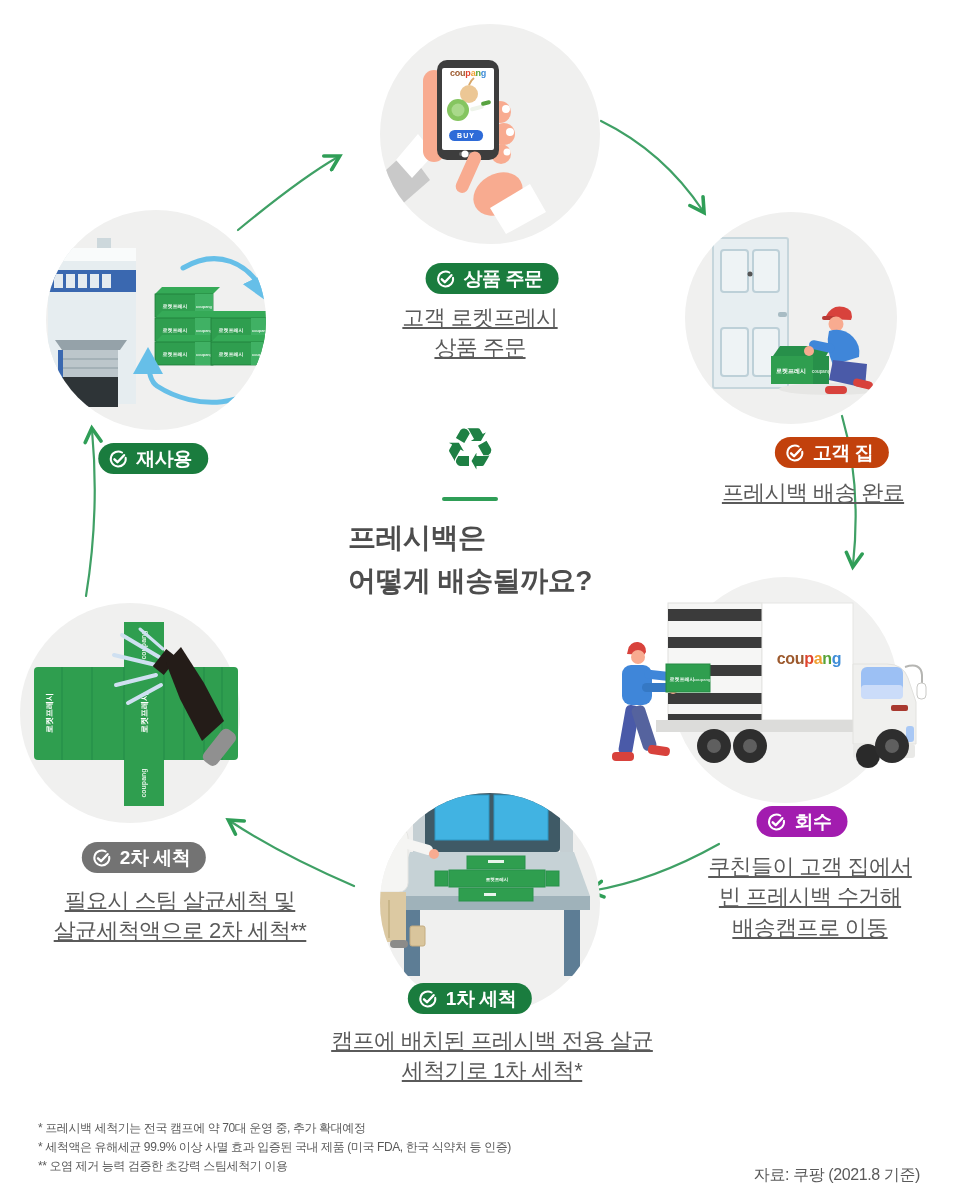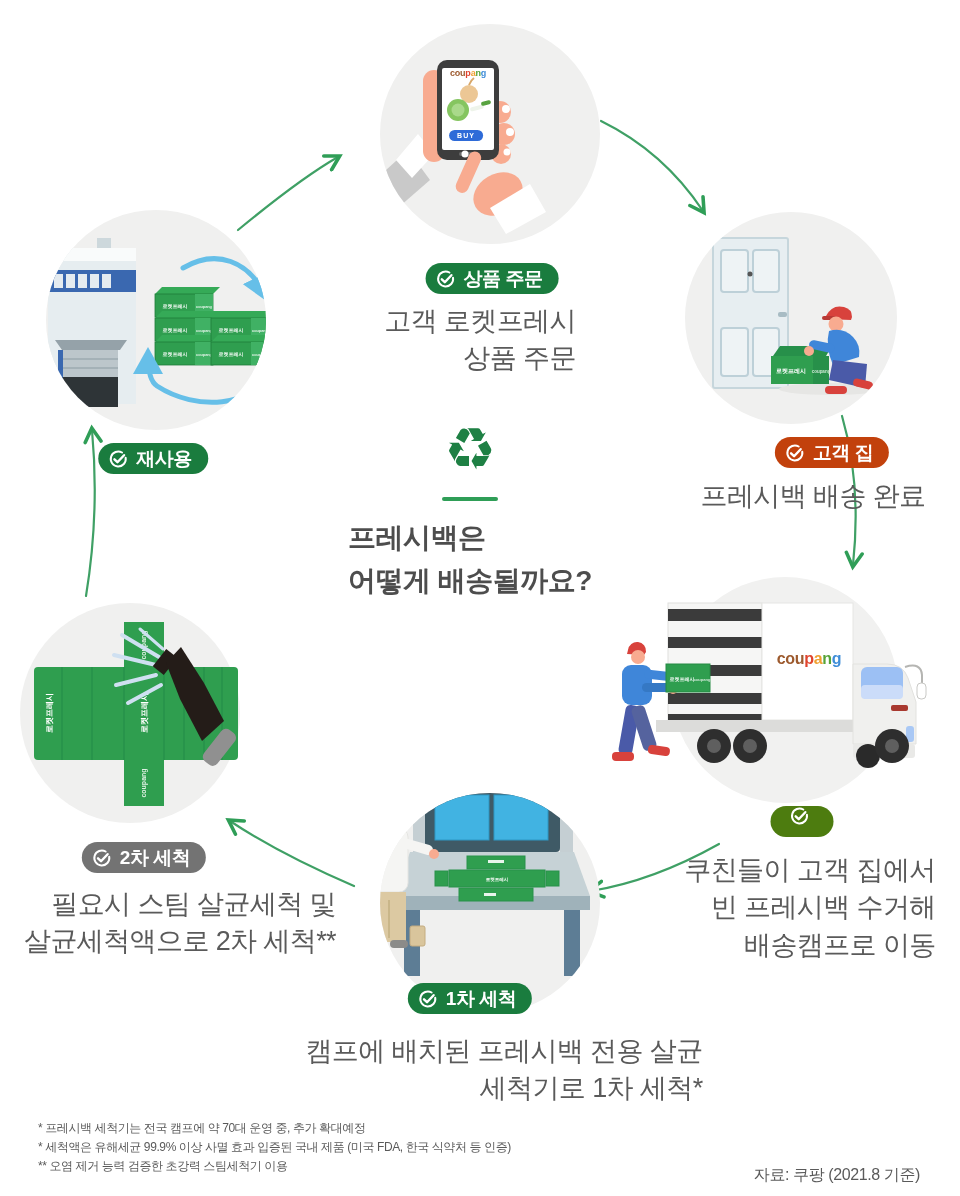--- a/index.html
+++ b/index.html
@@ -6,22 +6,22 @@
   .canvas{position:relative;width:960px;height:1196px;background:#ffffff;overflow:hidden;
           font-family:"Liberation Sans","DejaVu Sans",sans-serif;}
   .arrows{position:absolute;left:0;top:0;z-index:1;}
   .node{position:absolute;z-index:2;}
   .node svg{display:block;}
   .overlay{position:absolute;z-index:3;white-space:nowrap;}
   .badge{position:absolute;z-index:4;transform:translateX(-50%);display:inline-flex;align-items:center;
          gap:8px;height:31px;padding:0 16px 0 10px;border-radius:17px;background:#1a7c3e;color:#fff;
          font-weight:700;font-size:19px;letter-spacing:-0.5px;white-space:nowrap;}
   .badge svg{width:20px;height:20px;flex:none;}
-  .caption{position:absolute;z-index:4;transform:translateX(-50%);text-align:right;white-space:pre-line;
-           font-size:27px;line-height:1.38;color:#5a5a5a;letter-spacing:-0.6px;width:max-content;}
+  .caption{position:absolute;z-index:4;transform:translateX(-50%);text-align:center;white-space:pre-line;
+           font-size:22px;line-height:1.38;color:#5a5a5a;letter-spacing:-0.6px;width:max-content;text-decoration:underline;}
   .recycle{position:absolute;z-index:3;left:470px;top:420px;transform:translateX(-50%);
            font-size:58px;line-height:1;color:#1e8044;font-family:"DejaVu Sans",sans-serif;}
   .divider{position:absolute;z-index:3;left:470px;top:497px;transform:translateX(-50%);
            width:56px;height:4px;border-radius:2px;background:#2f9e57;}
   .title{position:absolute;z-index:3;left:470px;top:517px;transform:translateX(-50%);margin:0;
          white-space:pre-line;font-size:28px;line-height:1.52;font-weight:800;
          color:#4d4d4d;letter-spacing:-0.5px;width:max-content;}
   .footnotes{position:absolute;z-index:3;left:38px;top:1119px;font-size:12px;line-height:1.58;
              color:#5a5a5a;white-space:pre-line;letter-spacing:-0.4px;}
   .source{position:absolute;z-index:3;right:40px;top:1165px;font-size:16px;color:#5a5a5a;letter-spacing:-0.4px;}
@@ -344,21 +344,21 @@
       </svg>
     <span>상품 주문</span>
   </div>
   <div class="badge" style="left: 832px; top: 437px; background: #c2410c; justify-content: center;">
     <svg viewBox="0 0 20 20">
         <path d="M 17.4,8.7 A 7.5,7.5 0 1 1 13.8,3.5" fill="none" stroke="#fff" stroke-width="2" stroke-linecap="round"></path>
         <path d="M6.2,10.3 L9.2,13.2 L15.8,6.2" fill="none" stroke="#fff" stroke-width="2.4" stroke-linecap="round" stroke-linejoin="round"></path>
       </svg>
     <span>고객 집</span>
   </div>
-  <div class="badge" style="left: 802px; top: 806px; background: #4d7c0f; flex-direction: column;">
+  <div class="badge" style="left: 802px; top: 806px; background: #a21caf;">
     <svg viewBox="0 0 20 20">
         <path d="M 17.4,8.7 A 7.5,7.5 0 1 1 13.8,3.5" fill="none" stroke="#fff" stroke-width="2" stroke-linecap="round"></path>
         <path d="M6.2,10.3 L9.2,13.2 L15.8,6.2" fill="none" stroke="#fff" stroke-width="2.4" stroke-linecap="round" stroke-linejoin="round"></path>
       </svg>
     <span>회수</span>
   </div>
   <div class="badge" style="left: 470px; top: 983px; background: rgb(26, 124, 62);">
     <svg viewBox="0 0 20 20">
         <path d="M 17.4,8.7 A 7.5,7.5 0 1 1 13.8,3.5" fill="none" stroke="#fff" stroke-width="2" stroke-linecap="round"></path>
         <path d="M6.2,10.3 L9.2,13.2 L15.8,6.2" fill="none" stroke="#fff" stroke-width="2.4" stroke-linecap="round" stroke-linejoin="round"></path>
@@ -379,21 +379,21 @@
       </svg>
     <span>재사용</span>
   </div>
 
   <div class="caption" style="left:480px;top:303px;">고객 로켓프레시
 상품 주문</div>
   <div class="caption" style="left:813px;top:478px;">프레시백 배송 완료</div>
   <div class="caption" style="left:810px;top:852px;">쿠친들이 고객 집에서
 빈 프레시백 수거해
 배송캠프로 이동</div>
-  <div class="caption" style="left:504px;top:1026px;margin-top:7px;">캠프에 배치된 프레시백 전용 살균
+  <div class="caption" style="left:492px;top:1026px;">캠프에 배치된 프레시백 전용 살균
 세척기로 1차 세척*</div>
   <div class="caption" style="left:180px;top:886px;">필요시 스팀 살균세척 및
 살균세척액으로 2차 세척**</div>
 
   <div class="footnotes">* 프레시백 세척기는 전국 캠프에 약 70대 운영 중, 추가 확대예정
 * 세척액은 유해세균 99.9% 이상 사멸 효과 입증된 국내 제품 (미국 FDA, 한국 식약처 등 인증)
 ** 오염 제거 능력 검증한 초강력 스팀세척기 이용</div>
   <div class="source">자료: 쿠팡 (2021.8 기준)</div>
 
 </div>

